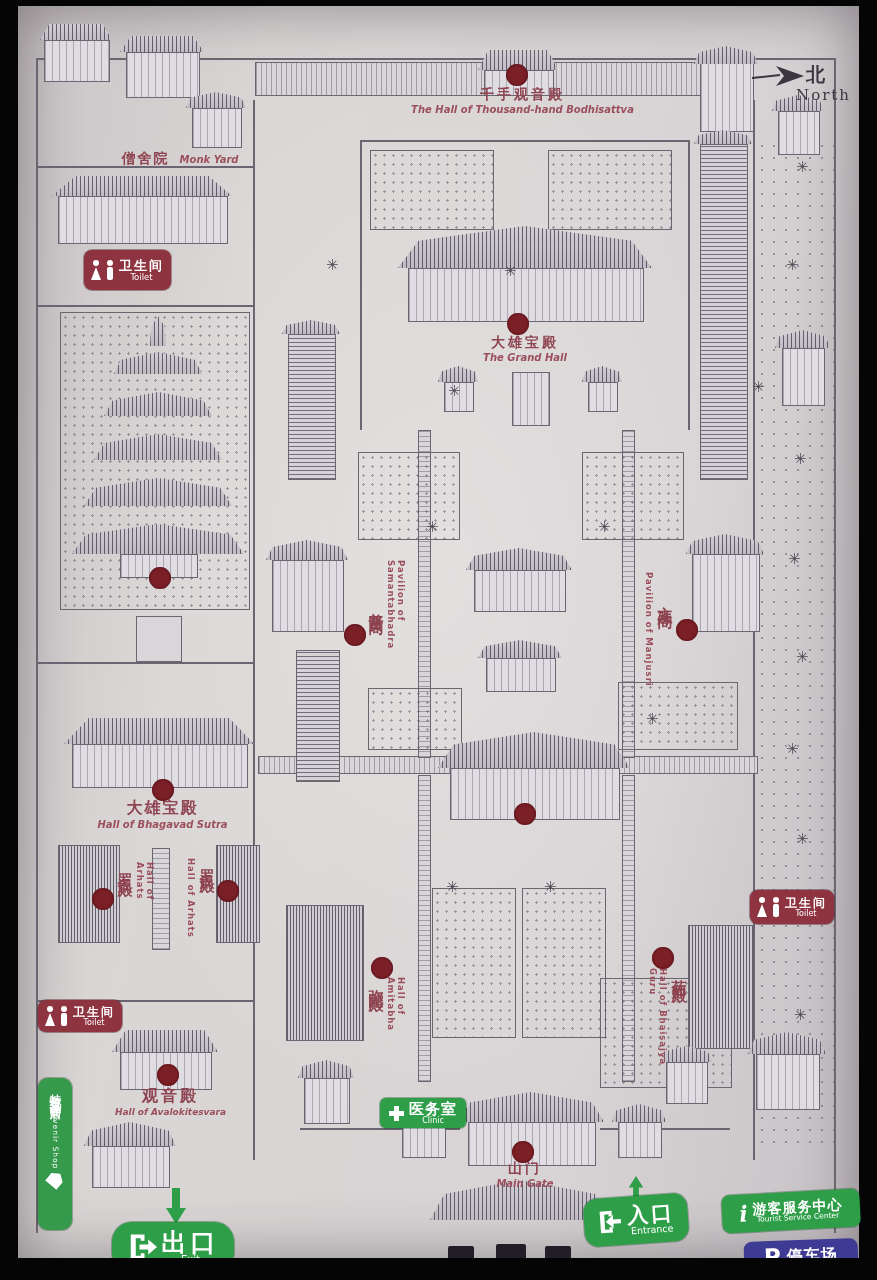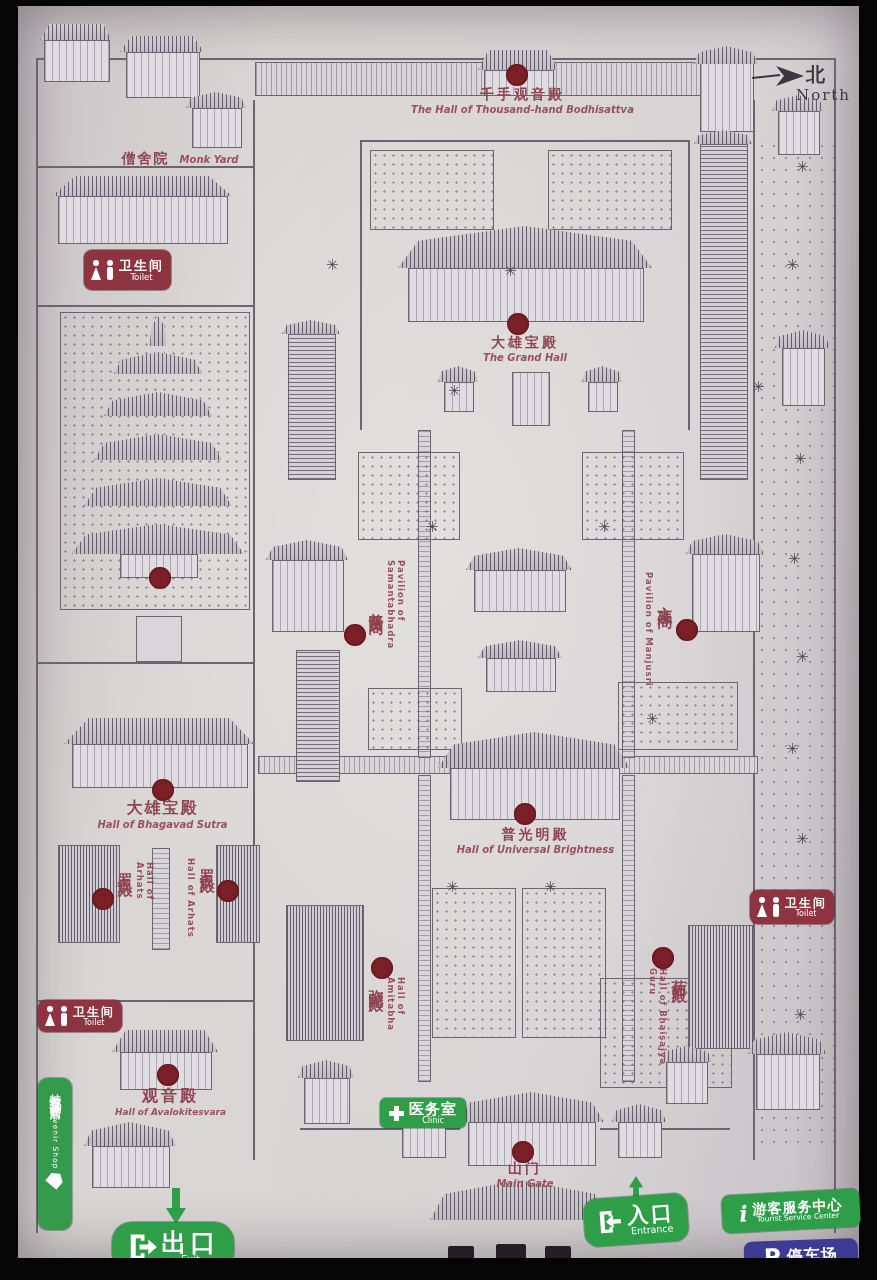--- a/index.html
+++ b/index.html
@@ -257,24 +257,20 @@
     <span class="en">Hall of Bhagavad Sutra</span>
   </div>
   <div class="poi-v" style="left:115px;top:862px;height:75px">
     <span class="zh">罗汉殿</span>
     <span class="en">Hall of Arhats</span>
   </div>
   <div class="poi-v" style="left:186px;top:858px;height:80px">
     <span class="en">Hall of Arhats</span>
     <span class="zh">罗汉殿</span>
   </div>
-  <div class="poi" style="left:448px;top:826px;width:175px">
-    <span class="zh">普光明殿</span>
-    <span class="en">Hall of Universal Brightness</span>
-  </div>
   <div class="poi-v" style="left:366px;top:977px;height:82px">
     <span class="zh">弥陀殿</span>
     <span class="en">Hall of Amitabha</span>
   </div>
   <div class="poi-v" style="left:648px;top:968px;height:100px">
     <span class="en">Hall of Bhaisajya Guru</span>
     <span class="zh">药师殿</span>
   </div>
   <div class="poi" style="left:108px;top:1086px;width:125px">
     <span class="zh" style="font-size:16px">观音殿</span>

